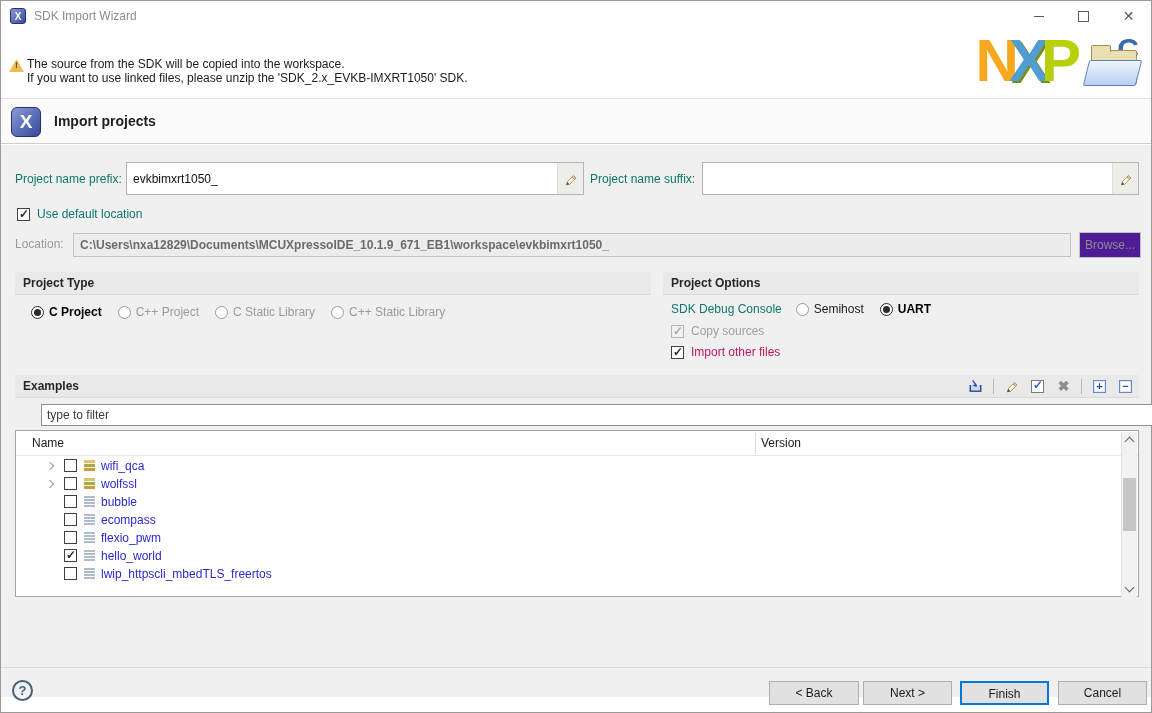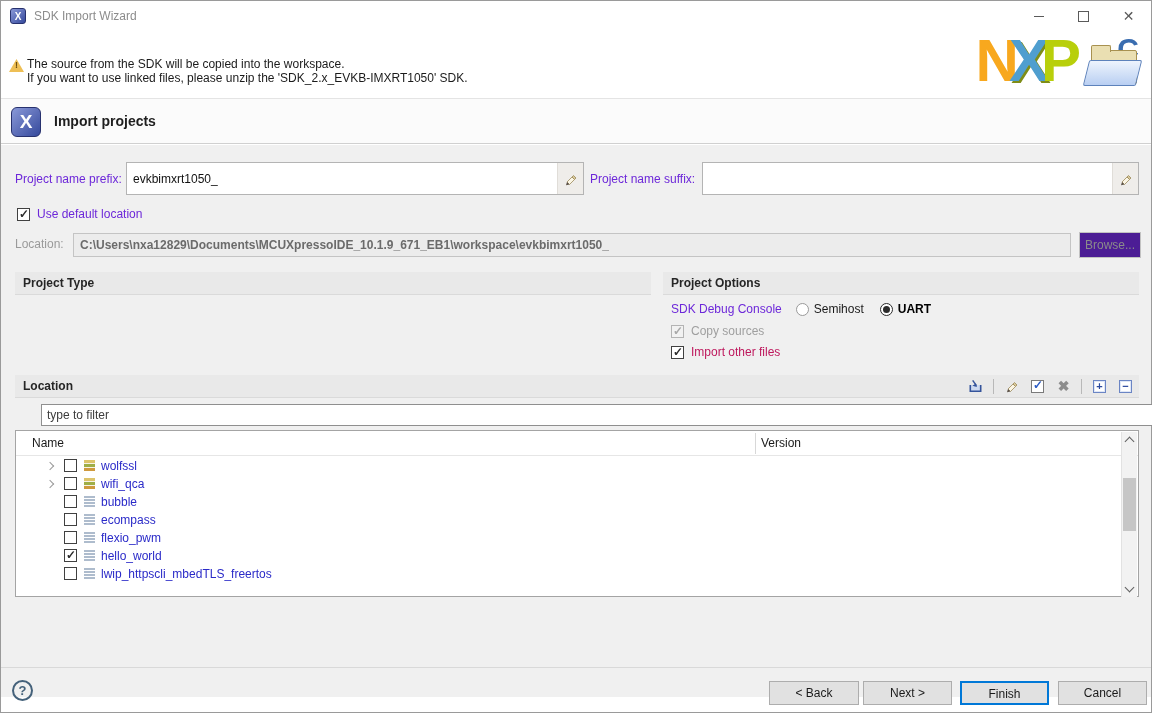--- a/index.html
+++ b/index.html
@@ -35,21 +35,21 @@
   .folder-icon .back::before { content:""; position:absolute; left:-1px; top:-6px; width:18px; height:6px; background:#eadfb2; border:1px solid #a89150; border-bottom:none; border-radius:2px 2px 0 0; }
   .folder-icon .front { position:absolute; left:3px; top:24px; width:53px; height:26px; background:linear-gradient(#eef4fd,#b9cff2); border:1px solid #5d82bb; transform:skewX(-14deg); border-radius:2px; }
 
   
   .import-header { position:absolute; left:0; top:97px; width:100%; height:46px; background:#fbfbfb; border-top:1px solid #e4e4e4; border-bottom:1px solid #d0d0d0; }
   .page-title { position:absolute; left:53px; top:14px; font-size:14px; font-weight:bold; color:#1f1f1f; }
 
   
   .content { position:absolute; left:0; top:144px; width:100%; height:522px; background:#f0f0f0; }
   .abs { position:absolute; }
-  .lbl { font-size:12px; color:#6d28d9; white-space:nowrap; }
+  .lbl { font-size:12px; color:#0f766e; white-space:nowrap; }
   .lbl.dim { color:#9a9a9a; }
 
   .deco-field { position:absolute; display:flex; background:#fff; border:1px solid #b4b4b4; }
   .deco-field input { flex:1; border:none; outline:none; background:transparent; font-size:12px; padding:0 6px; color:#111; }
   .deco-btn { width:26px; background:#efedea; display:flex; align-items:center; justify-content:center; border-left:1px solid #e0ddd8; }
 
   .checkbox { display:inline-block; width:13px; height:13px; background:#fff; border:1px solid #404040; position:relative; flex:none; }
   .checkbox.checked::after { content:"\2713"; position:absolute; left:1px; top:-2px; font-size:12px; font-weight:bold; color:#2b2b2b; }
   .checkbox.disabled { border-color:#b4b4b4; background:#f2f2f2; }
   .checkbox.disabled.checked::after { color:#a8a8a8; }
@@ -189,20 +189,38 @@
     </div>
 
     <span class="abs lbl dim" style="left:14px; top:92px">Location:</span>
     <input class="plain-input" style="left: 72px; top: 88px; width: 998px; height: 24px; font-weight: bold;" readonly="" value="C:\Users\nxa12829\Documents\MCUXpressoIDE_10.1.9_671_EB1\workspace\evkbimxrt1050_">
     <button class="btn disabled" style="left:1078px; top:87px; width:62px; height:26px">Browse...</button>
 
     <div class="group" style="left:14px; top:127px; width:636px; height:86px">
       <div class="group-header">
         <span class="group-title">Project Type</span>
       </div>
+      <div class="radio-row" style="left:16px; top:33px" id="pt-radios">
+          <span class="radio-item">
+            <span class="radio selected"></span>
+            <span class="radio-label sel">C Project</span>
+          </span>
+          <span class="radio-item">
+            <span class="radio"></span>
+            <span class="radio-label dim">C++ Project</span>
+          </span>
+          <span class="radio-item">
+            <span class="radio"></span>
+            <span class="radio-label dim">C Static Library</span>
+          </span>
+          <span class="radio-item">
+            <span class="radio"></span>
+            <span class="radio-label dim">C++ Static Library</span>
+          </span>
+        </div>
     </div>
 
     <div class="group" style="left:662px; top:127px; width:476px; height:96px">
       <div class="group-header">
         <span class="group-title">Project Options</span>
       </div>
       <div class="radio-row" style="left:8px; top:30px; gap:14px">
         <span class="lbl">SDK Debug Console</span>
         <span id="po-radios" style="display:inline-flex; gap:16px">
             <span class="radio-item">
@@ -222,21 +240,21 @@
           </div>
           <div class="opt-row" style="left: 8px; top: 73px;">
             <span class="checkbox checked"></span>
             <span class="lbl-po">Import other files</span>
           </div>
         </div>
     </div>
 
     <div class="group" style="left:14px; top:230px; width:1124px; height:278px">
       <div class="group-header">
-        <span class="group-title">Location</span>
+        <span class="group-title">Examples</span>
         <div class="ex-toolbar">
           <span class="tb-icon">
             <svg width="18" height="15" viewBox="0 0 18 15">
               <path d="M3.5 6 v6.5 h11 v-6.5" fill="#cdd9f0" stroke="#35549b" stroke-width="1.7"></path>
               <line x1="6" y1="1" x2="10" y2="6.6" stroke="#35549b" stroke-width="1.6"></line>
               <polygon points="10.7,8 5.8,6.6 9.3,4.2" fill="#35549b"></polygon>
             </svg>
           </span>
           <span class="tb-sep"></span>
           <span class="tb-icon">
@@ -262,27 +280,27 @@
         <div class="ex-thead">
           <span class="col-h" style="left:16px">Name</span>
           <span class="col-div"></span>
           <span class="col-h" style="left:745px">Version</span>
         </div>
         <div class="tree" id="tree-rows">
             <div class="tree-row">
               <span class="expander"></span>
               <span class="checkbox cb"></span>
               <span class="ex-icon colored"></span>
+              <span class="ex-name">wifi_qca</span>
+            </div>
+            <div class="tree-row">
+              <span class="expander"></span>
+              <span class="checkbox cb"></span>
+              <span class="ex-icon colored"></span>
               <span class="ex-name">wolfssl</span>
-            </div>
-            <div class="tree-row">
-              <span class="expander"></span>
-              <span class="checkbox cb"></span>
-              <span class="ex-icon colored"></span>
-              <span class="ex-name">wifi_qca</span>
             </div>
             <div class="tree-row">
               <span class="checkbox cb"></span>
               <span class="ex-icon gray"></span>
               <span class="ex-name">bubble</span>
             </div>
             <div class="tree-row">
               <span class="checkbox cb"></span>
               <span class="ex-icon gray"></span>
               <span class="ex-name">ecompass</span>

